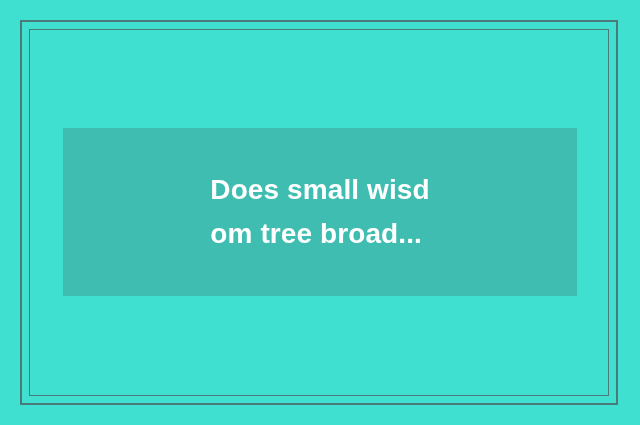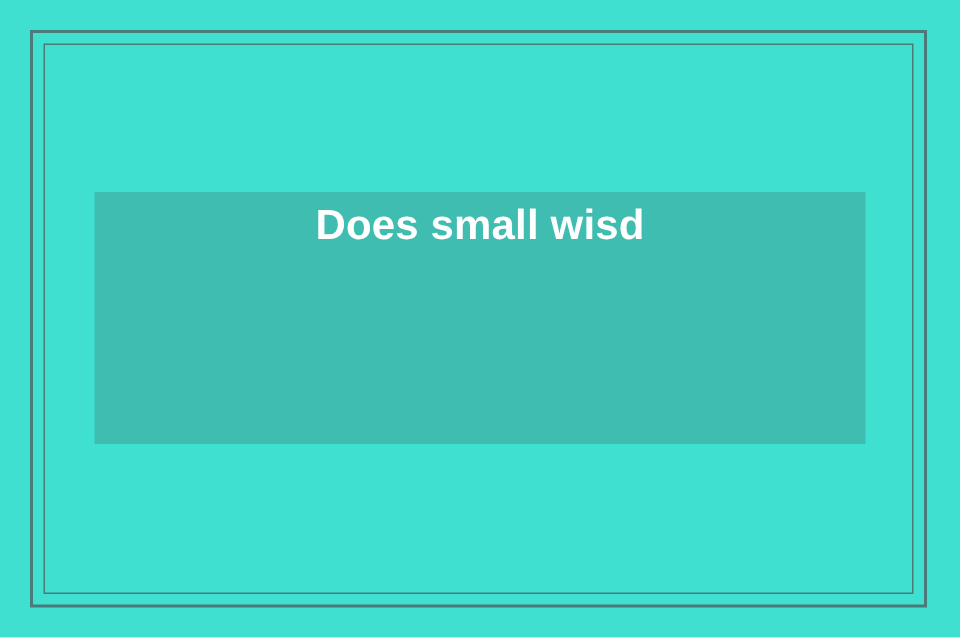--- a/index.html
+++ b/index.html
@@ -40,20 +40,21 @@
 
   
   .content-panel {
     position: absolute;
     left: 63px;
     top: 128px;
     width: 514px;
     height: 168px;
     background: #3fbdb0;
     display: flex;
+    align-items: center;
     justify-content: center;
   }
 
   .message-block {
     display: block;
     text-align: left;
     color: #ffffff;
     font-size: 28px;
     font-weight: bold;
     line-height: 44px;
@@ -68,16 +69,17 @@
 <body>
 
 <div id="screenshot">
 
   <div class="frame-outer"></div>
   <div class="frame-inner"></div>
 
   <div class="content-panel">
     <div class="message-block">
       <span class="message-line">Does small wisd</span>
+      <span class="message-line">om tree broad...</span>
     </div>
   </div>
 
 </div>
 
 </body></html>

